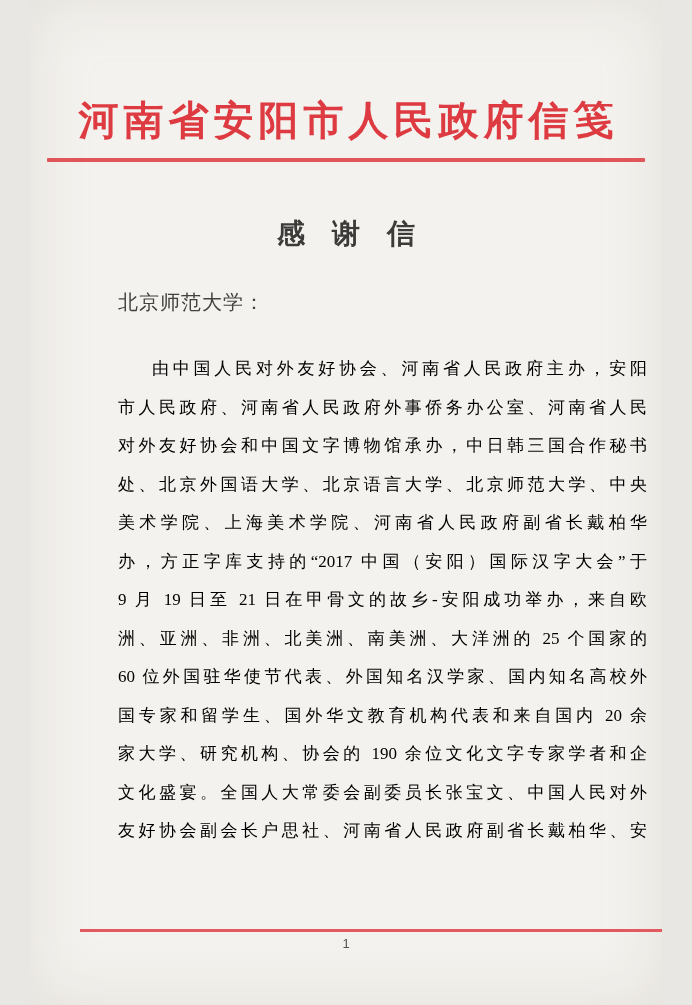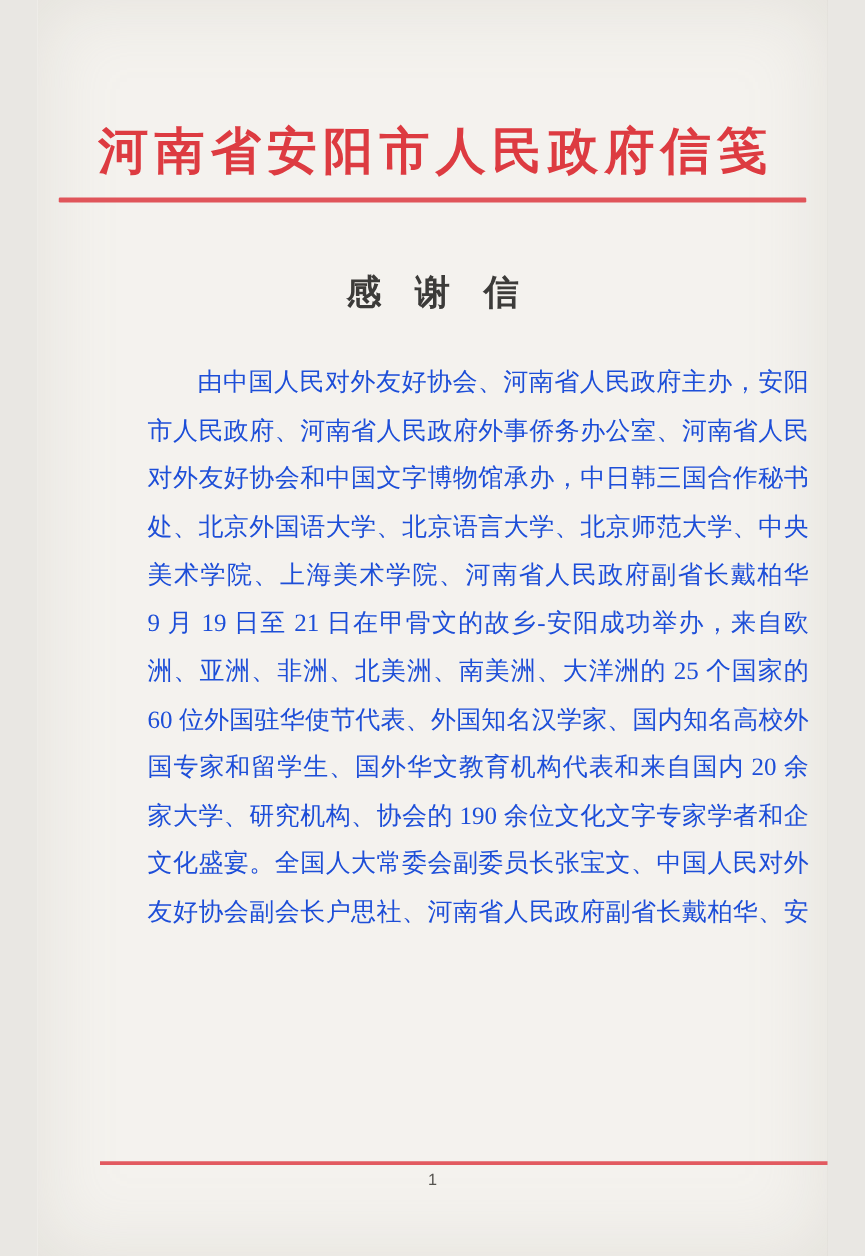--- a/index.html
+++ b/index.html
@@ -45,22 +45,22 @@
   }
   .salutation {
     margin: 36px 0 0 88px;
     font-size: 20px;
     color: #44423e;
     letter-spacing: 1px;
   }
   .body-block {
     margin: 34px 75px 0 88px;
     width: 529px;
-    font-size: 20px;
-    color: #1d4ed8;
+    font-size: 17px;
+    color: #000000;
     line-height: 38.5px;
   }
   .body-line {
     text-align: justify;
     text-align-last: justify;
     white-space: nowrap;
   }
   .body-line.indent {
     text-indent: 2em;
   }
@@ -87,27 +87,29 @@
 <body>
 
 <div class="page">
 
   <div class="letterhead">河南省安阳市人民政府信笺</div>
 
   <div class="header-rule"></div>
 
   <div class="letter-title">感 谢 信</div>
 
+  <div class="salutation">北京师范大学：</div>
 
   <div class="body-block">
     <div class="body-line indent">由中国人民对外友好协会、河南省人民政府主办，安阳</div>
     <div class="body-line">市人民政府、河南省人民政府外事侨务办公室、河南省人民</div>
     <div class="body-line">对外友好协会和中国文字博物馆承办，中日韩三国合作秘书</div>
     <div class="body-line">处、北京外国语大学、北京语言大学、北京师范大学、中央</div>
     <div class="body-line">美术学院、上海美术学院、河南省人民政府副省长戴柏华</div>
+    <div class="body-line">办，方正字库支持的“2017 中国（安阳）国际汉字大会”于</div>
     <div class="body-line">9 月 19 日至 21 日在甲骨文的故乡-安阳成功举办，来自欧</div>
     <div class="body-line">洲、亚洲、非洲、北美洲、南美洲、大洋洲的 25 个国家的</div>
     <div class="body-line">60 位外国驻华使节代表、外国知名汉学家、国内知名高校外</div>
     <div class="body-line">国专家和留学生、国外华文教育机构代表和来自国内 20 余</div>
     <div class="body-line">家大学、研究机构、协会的 190 余位文化文字专家学者和企</div>
     <div class="body-line">文化盛宴。全国人大常委会副委员长张宝文、中国人民对外</div>
     <div class="body-line">友好协会副会长户思社、河南省人民政府副省长戴柏华、安</div>
   </div>
 
   <div class="footer-rule"></div>

